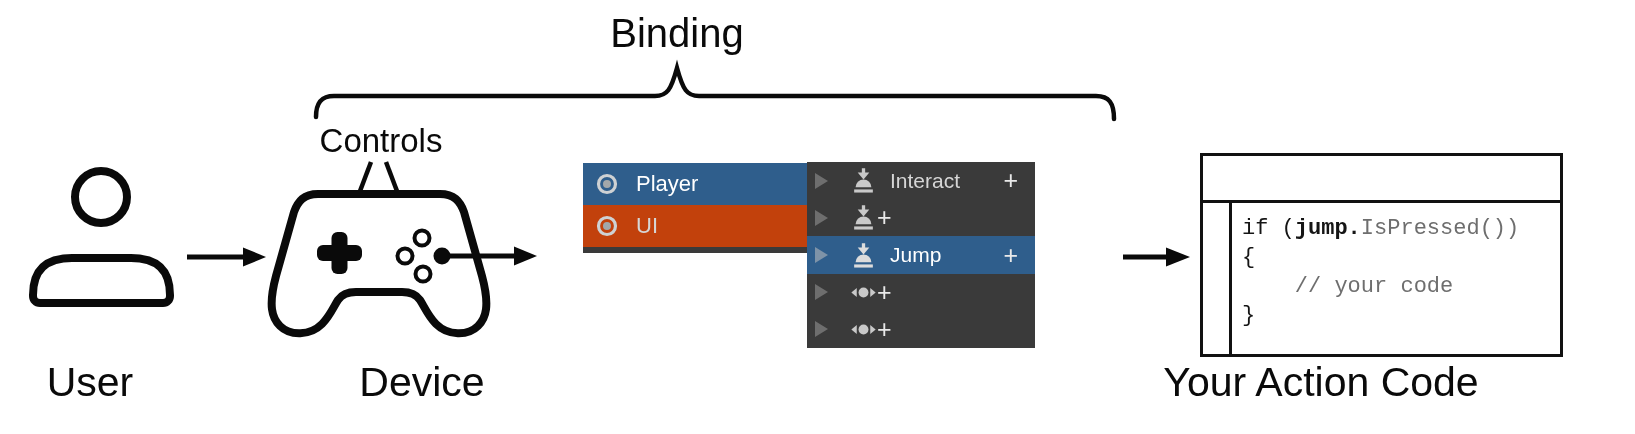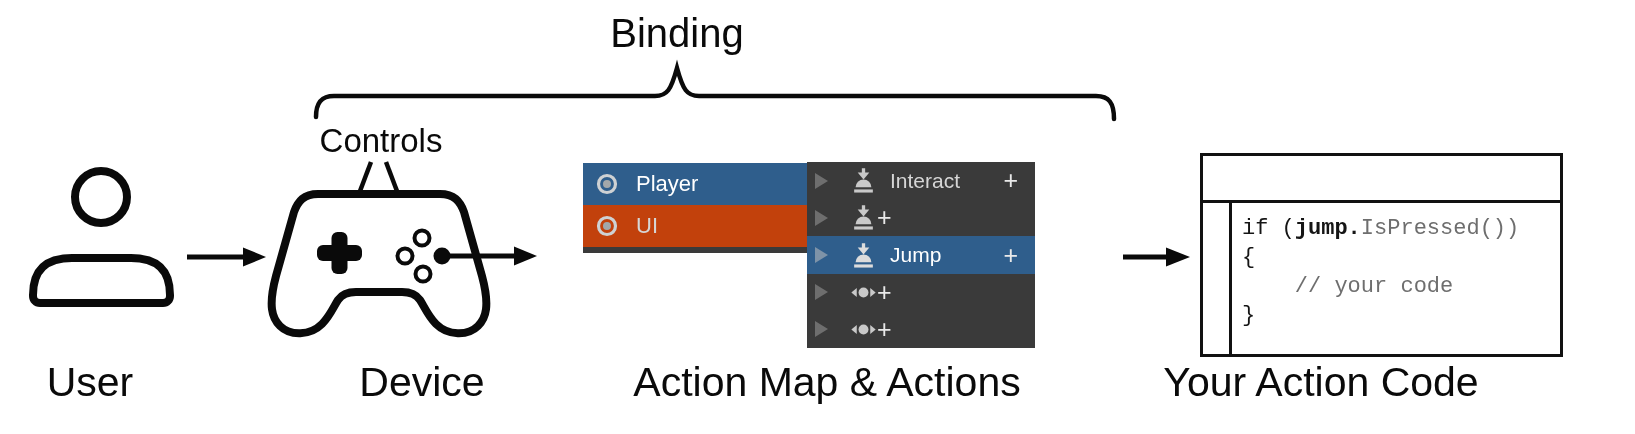--- a/index.html
+++ b/index.html
@@ -97,21 +97,20 @@
     <g fill="#0a0a0a">
       <path d="M 1123,257 H 1168" stroke="#0a0a0a" stroke-width="5" fill="none"></path>
       <polygon points="1190,257 1166,247.5 1166,266.5"></polygon>
     </g>
   </svg>
 
   <div class="lbl center binding-lbl">Binding</div>
   <div class="lbl center controls-lbl">Controls</div>
   <div class="lbl center stage-lbl" style="left:90px;">User</div>
   <div class="lbl center stage-lbl" style="left:379px;margin-left:43px;">Device</div>
-  <div class="lbl center stage-lbl" style="left:827px;">Action Map &amp; Actions</div>
   <div class="lbl center stage-lbl" style="left:1321px;">Your Action Code</div>
 
   <div class="panel maps-panel">
     <div class="am-row selected">
       <span class="am-icon">
         <svg width="24" height="24" viewBox="0 0 24 24">
           <circle cx="12" cy="12" r="8.5" fill="none" stroke="#ced1d3" stroke-width="3.2"></circle>
           <circle cx="12" cy="12" r="4" fill="#a2a7aa"></circle>
         </svg>
       </span>

